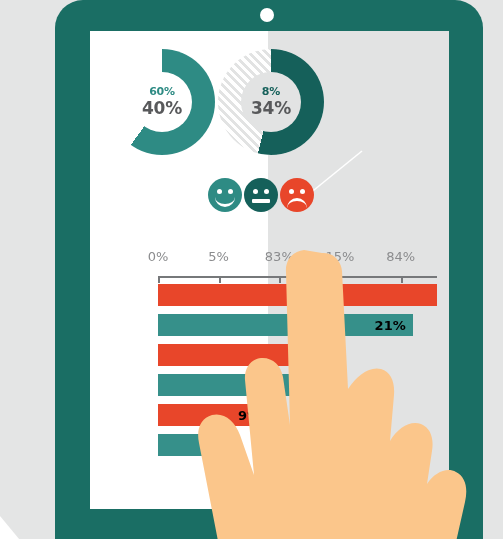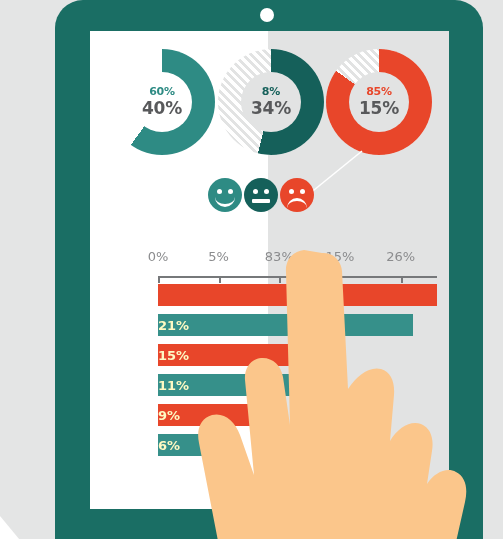--- a/index.html
+++ b/index.html
@@ -83,23 +83,23 @@
   .axis-labels{position:absolute;left:0;top:0;width:359px;height:20px;}
   .axis-labels span{
     position:absolute;top:0;font-size:13px;color:#8b8c8e;
     transform:translateX(-50%);white-space:nowrap;
   }
   .axis-line{position:absolute;left:68px;top:27px;width:279px;height:2px;background:#76787a;}
   .tick{position:absolute;top:27px;width:2px;height:7px;background:#76787a;}
   .bars{position:absolute;left:0px;top:35px;width:359px;height:200px;}
   .bar{
     position:absolute;left:68px;height:22px;
-    display:flex;align-items:center;
-    color:#fef9c3;font-size:13px;font-weight:bold;
-    padding-right:19px;box-sizing:border-box;
+    display:flex;align-items:center;justify-content:flex-end;
+    color:#000000;font-size:13px;font-weight:bold;
+    padding-right:7px;box-sizing:border-box;
   }
   .bar.red{background:#e8462a;}
   .bar.teal{background:#36908a;}
 
   
   .hand{position:absolute;left:0;top:0;width:503px;height:539px;pointer-events:none;}
 </style>
 </head>
 <body>
 
@@ -127,29 +127,20 @@
         <div class="donut on-shade" id="donut2">
           <div class="ring" style="background: repeating-linear-gradient(45deg, rgb(255, 255, 255) 0px, rgb(255, 255, 255) 3px, rgb(226, 227, 227) 3px, rgb(226, 227, 227) 6px);">
               <div style="position: absolute; inset: 0px; border-radius: 50%; background: conic-gradient(rgb(21, 96, 90) 0deg, rgb(21, 96, 90) 194.4deg, rgba(0, 0, 0, 0) 194.4deg, rgba(0, 0, 0, 0) 360deg);"></div>
             </div>
           <div class="hole">
             <span class="d-val" style="color: rgb(21, 96, 90);">8%</span>
             <span class="d-rest">34%</span>
           </div>
         </div>
 
-        <div class="donut on-shade" id="donut3">
-          <div class="ring" style="background: repeating-linear-gradient(45deg, rgb(255, 255, 255) 0px, rgb(255, 255, 255) 3px, rgb(226, 227, 227) 3px, rgb(226, 227, 227) 6px);">
-              <div style="position: absolute; inset: 0px; border-radius: 50%; background: conic-gradient(rgb(232, 70, 42) 0deg, rgb(232, 70, 42) 306deg, rgba(0, 0, 0, 0) 306deg, rgba(0, 0, 0, 0) 360deg);"></div>
-            </div>
-          <div class="hole">
-            <span class="d-val" style="color: rgb(232, 70, 42);">85%</span>
-            <span class="d-rest">15%</span>
-          </div>
-        </div>
       </div>
 
       <svg class="connector" viewBox="0 0 359 230">
         <line x1="272" y1="120" x2="208" y2="172" stroke="#ffffff" stroke-width="1.6"></line>
       </svg>
 
       <div class="faces">
         <div class="face" id="face1" style="background: rgb(46, 139, 132);">
           <span class="eye l"></span>
           <span class="eye r"></span>
@@ -166,21 +157,21 @@
           <span class="mouth-frown"></span>
         </div>
       </div>
 
       <div class="chart">
         <div class="axis-labels" id="axis-labels">
             <span style="left: 68px;">0%</span>
             <span style="left: 128.652px;">5%</span>
             <span style="left: 189.304px;">83%</span>
             <span style="left: 249.957px;">15%</span>
-            <span style="left: 310.609px;">26%</span>
+            <span style="left: 310.609px;">84%</span>
           </div>
         <div class="axis-line"></div>
         <div id="ticks">
             <div class="tick" style="left: 68px;"></div>
             <div class="tick" style="left: 128.652px;"></div>
             <div class="tick" style="left: 189.304px;"></div>
             <div class="tick" style="left: 249.957px;"></div>
             <div class="tick" style="left: 310.609px;"></div>
           </div>
         <div class="bars" id="bars">

